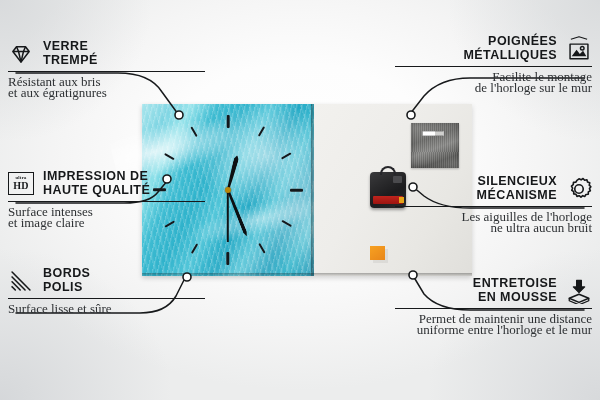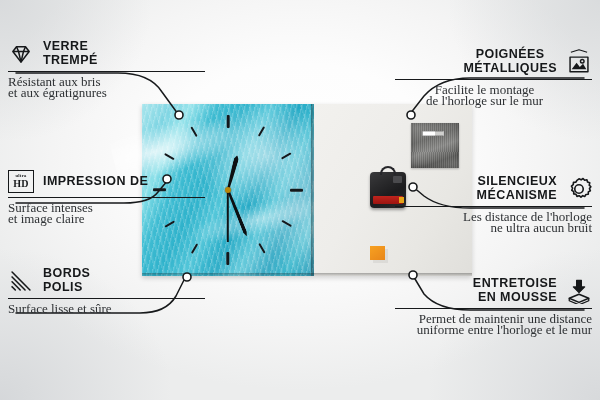--- a/index.html
+++ b/index.html
@@ -304,20 +304,21 @@
   </div>
 
   <div class="callout left" style="top:170px;">
     <div class="co-head">
       <span class="hd-badge">
         <span class="hd-top">ultra</span>
         <span class="hd-main">HD</span>
       </span>
       <div>
         <div class="co-title">IMPRESSION DE</div>
+        <div class="co-title">HAUTE QUALITÉ</div>
       </div>
     </div>
     <div class="co-rule" style="width:197px;"></div>
     <div class="co-desc">Surface intenses</div>
     <div class="co-desc">et image claire</div>
   </div>
 
   <div class="callout left" style="top:267px;">
     <div class="co-head">
       <span class="ico">
@@ -332,21 +333,21 @@
       </span>
       <div>
         <div class="co-title">BORDS</div>
         <div class="co-title">POLIS</div>
       </div>
     </div>
     <div class="co-rule" style="width:197px;"></div>
     <div class="co-desc">Surface lisse et sûre</div>
   </div>
 
-  <div class="callout right" style="top:48px;text-align:center;">
+  <div class="callout right" style="top:35px;">
     <div class="co-head">
       <span class="ico">
         <svg viewBox="0 0 32 32">
           <g fill="none" stroke="#16181a" stroke-width="1.8" stroke-linejoin="round">
             <path d="M6 4 L16 1 L26 4" stroke-width="1.4"></path>
             <rect x="5" y="10" width="22" height="18"></rect>
             <path d="M7 25 L13 17 L17 22 L21 18 L25 25 Z" fill="#16181a" stroke="none"></path>
             <circle cx="20" cy="15" r="2.2"></circle>
           </g>
         </svg>
@@ -370,21 +371,21 @@
             <circle cx="16" cy="16" r="5.2"></circle>
           </g>
         </svg>
       </span>
       <div>
         <div class="co-title">SILENCIEUX</div>
         <div class="co-title">MÉCANISME</div>
       </div>
     </div>
     <div class="co-rule" style="width:197px; margin-left:auto;"></div>
-    <div class="co-desc">Les distance de l'horloge</div>
+    <div class="co-desc">Les aiguilles de l'horloge</div>
     <div class="co-desc">ne ultra aucun bruit</div>
   </div>
 
   <div class="callout right" style="top:277px;">
     <div class="co-head">
       <span class="ico">
         <svg viewBox="0 0 32 32">
           <g fill="none" stroke="#16181a" stroke-width="1.9" stroke-linejoin="round">
             <path d="M13 3 h6 v8 h4 l-7 7 -7-7 h4 Z" fill="#16181a" stroke-width="1.4"></path>
             <path d="M16 20 L28 25 L16 30 L4 25 Z"></path>

